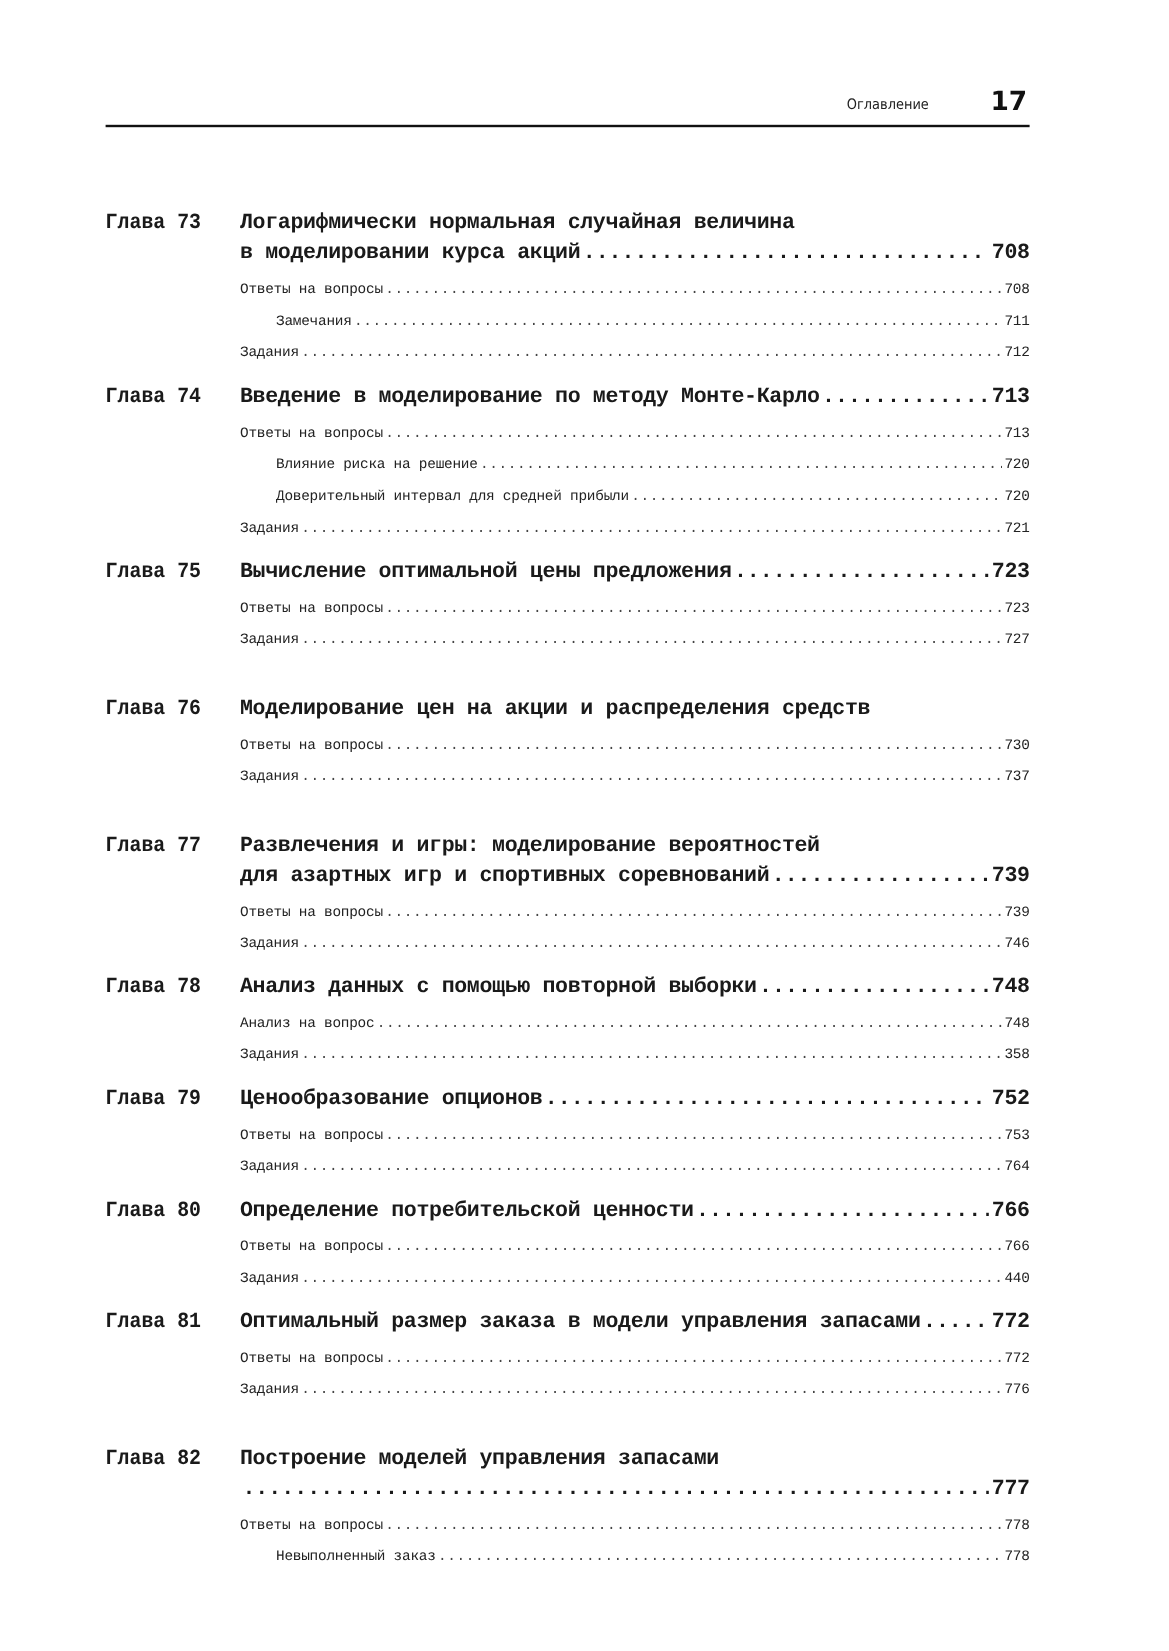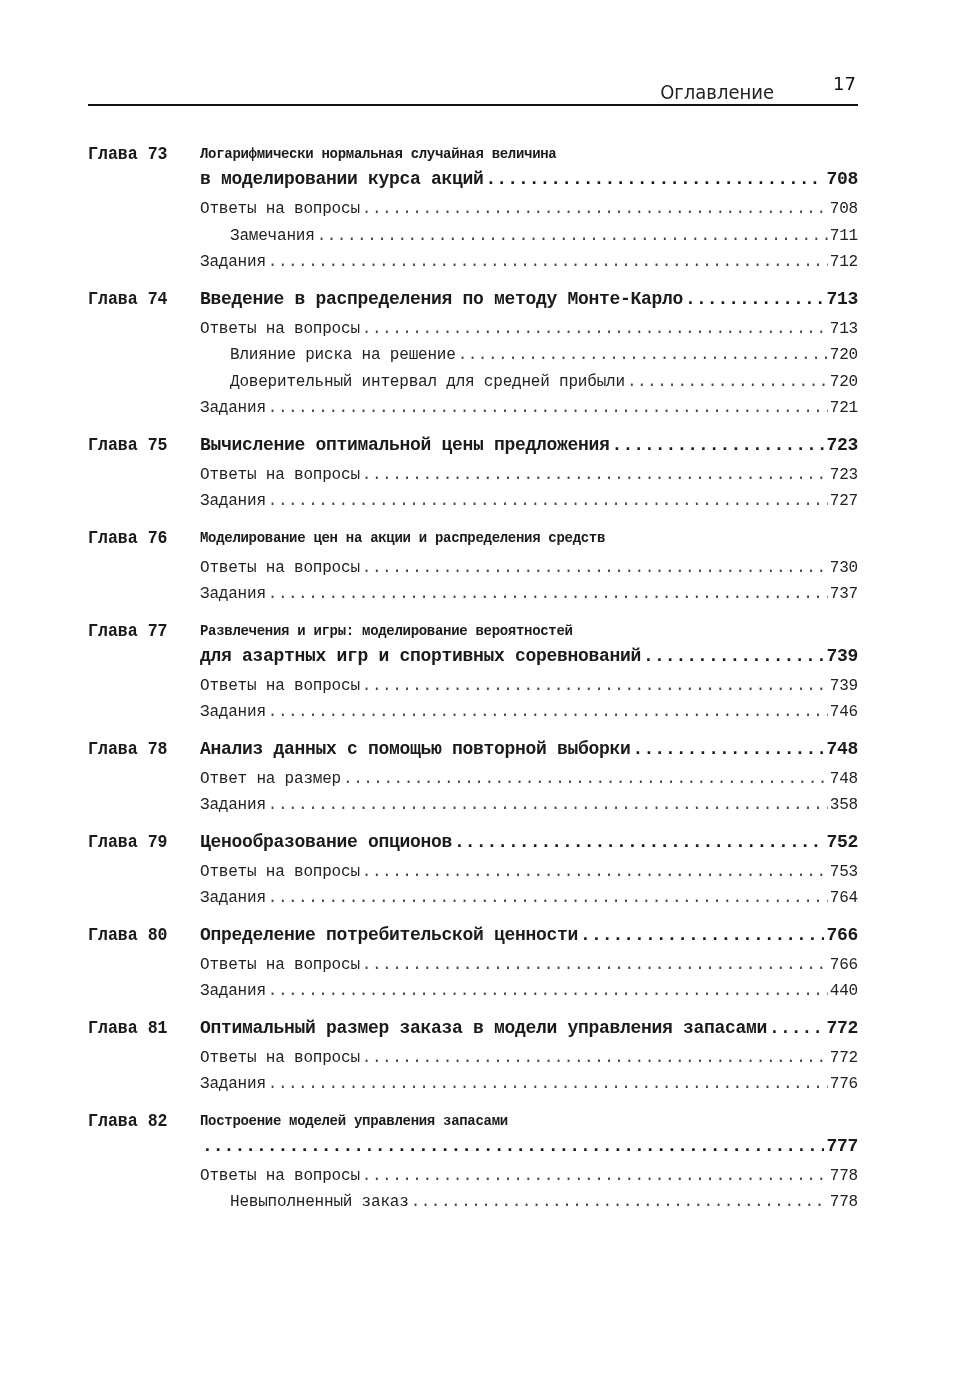--- a/index.html
+++ b/index.html
@@ -20,31 +20,31 @@
       left: 88px;
       top: 70px;
       width: 770px;
       height: 34px;
       border-bottom: 2.5px solid #111;
     }
     .header-title {
       position: absolute;
       right: 84px;
       top: 10px;
-      font-size: 20px;
+      font-size: 12px;
       color: #222;
       font-family: "DejaVu Sans", sans-serif;
       font-stretch: condensed;
     }
     .header-page {
       position: absolute;
       right: 2px;
       top: 3px;
-      font-size: 18px;
-      font-weight: normal;
+      font-size: 22px;
+      font-weight: bold;
       color: #111;
       font-family: "DejaVu Sans", sans-serif;
     }
     .toc {
       position: absolute;
       left: 88px;
       top: 142px;
       width: 770px;
       font-family: Liberation Mono, monospace;
     }
@@ -60,24 +60,25 @@
       font-size: 18px;
       line-height: 25px;
       transform: scaleX(0.92);
       transform-origin: left center;
     }
     .chapter-body {
       margin-left: 112px;
     }
     .title-line {
       font-weight: bold;
-      font-size: 14px;
+      font-size: 18px;
       line-height: 25px;
       white-space: nowrap;
       letter-spacing: -0.3px;
+      margin-top: 32px;
     }
     .leader-row {
       display: flex;
       align-items: flex-start;
       white-space: nowrap;
       overflow: hidden;
     }
     .leader-row .txt {
       flex: 0 0 auto;
     }
@@ -101,21 +102,21 @@
       letter-spacing: -0.3px;
     }
     .bold-row .dots {
       font-weight: bold;
       letter-spacing: 0;
     }
     .subs {
       margin-top: 4px;
     }
     .sub-row {
-      font-size: 16px;
+      font-size: 12px;
       line-height: 26.5px;
       color: #222;
       letter-spacing: -0.2px;
     }
     .sub-row .dots {
       color: #444;
       letter-spacing: 0.5px;
     }
     .sub-row.level-2 {
       padding-left: 30px;
@@ -155,21 +156,21 @@
             <span class="dots"></span>
             <span class="pg">712</span>
           </div>
         </div>
       </div>
     </div>
     <div class="chapter">
       <div class="chapter-label">Глава 74</div>
       <div class="chapter-body">
         <div class="leader-row bold-row">
-          <span class="txt">Введение в распределения по методу Монте-Карло</span>
+          <span class="txt">Введение в моделирование по методу Монте-Карло</span>
           <span class="dots"></span>
           <span class="pg">713</span>
         </div>
         <div class="subs">
           <div class="leader-row sub-row">
             <span class="txt">Ответы на вопросы</span>
             <span class="dots"></span>
             <span class="pg">713</span>
           </div>
           <div class="leader-row sub-row level-2">
@@ -256,21 +257,21 @@
     <div class="chapter">
       <div class="chapter-label">Глава 78</div>
       <div class="chapter-body">
         <div class="leader-row bold-row">
           <span class="txt">Анализ данных с помощью повторной выборки</span>
           <span class="dots"></span>
           <span class="pg">748</span>
         </div>
         <div class="subs">
           <div class="leader-row sub-row">
-            <span class="txt">Ответ на размер</span>
+            <span class="txt">Анализ на вопрос</span>
             <span class="dots"></span>
             <span class="pg">748</span>
           </div>
           <div class="leader-row sub-row">
             <span class="txt">Задания</span>
             <span class="dots"></span>
             <span class="pg">358</span>
           </div>
         </div>
       </div>

